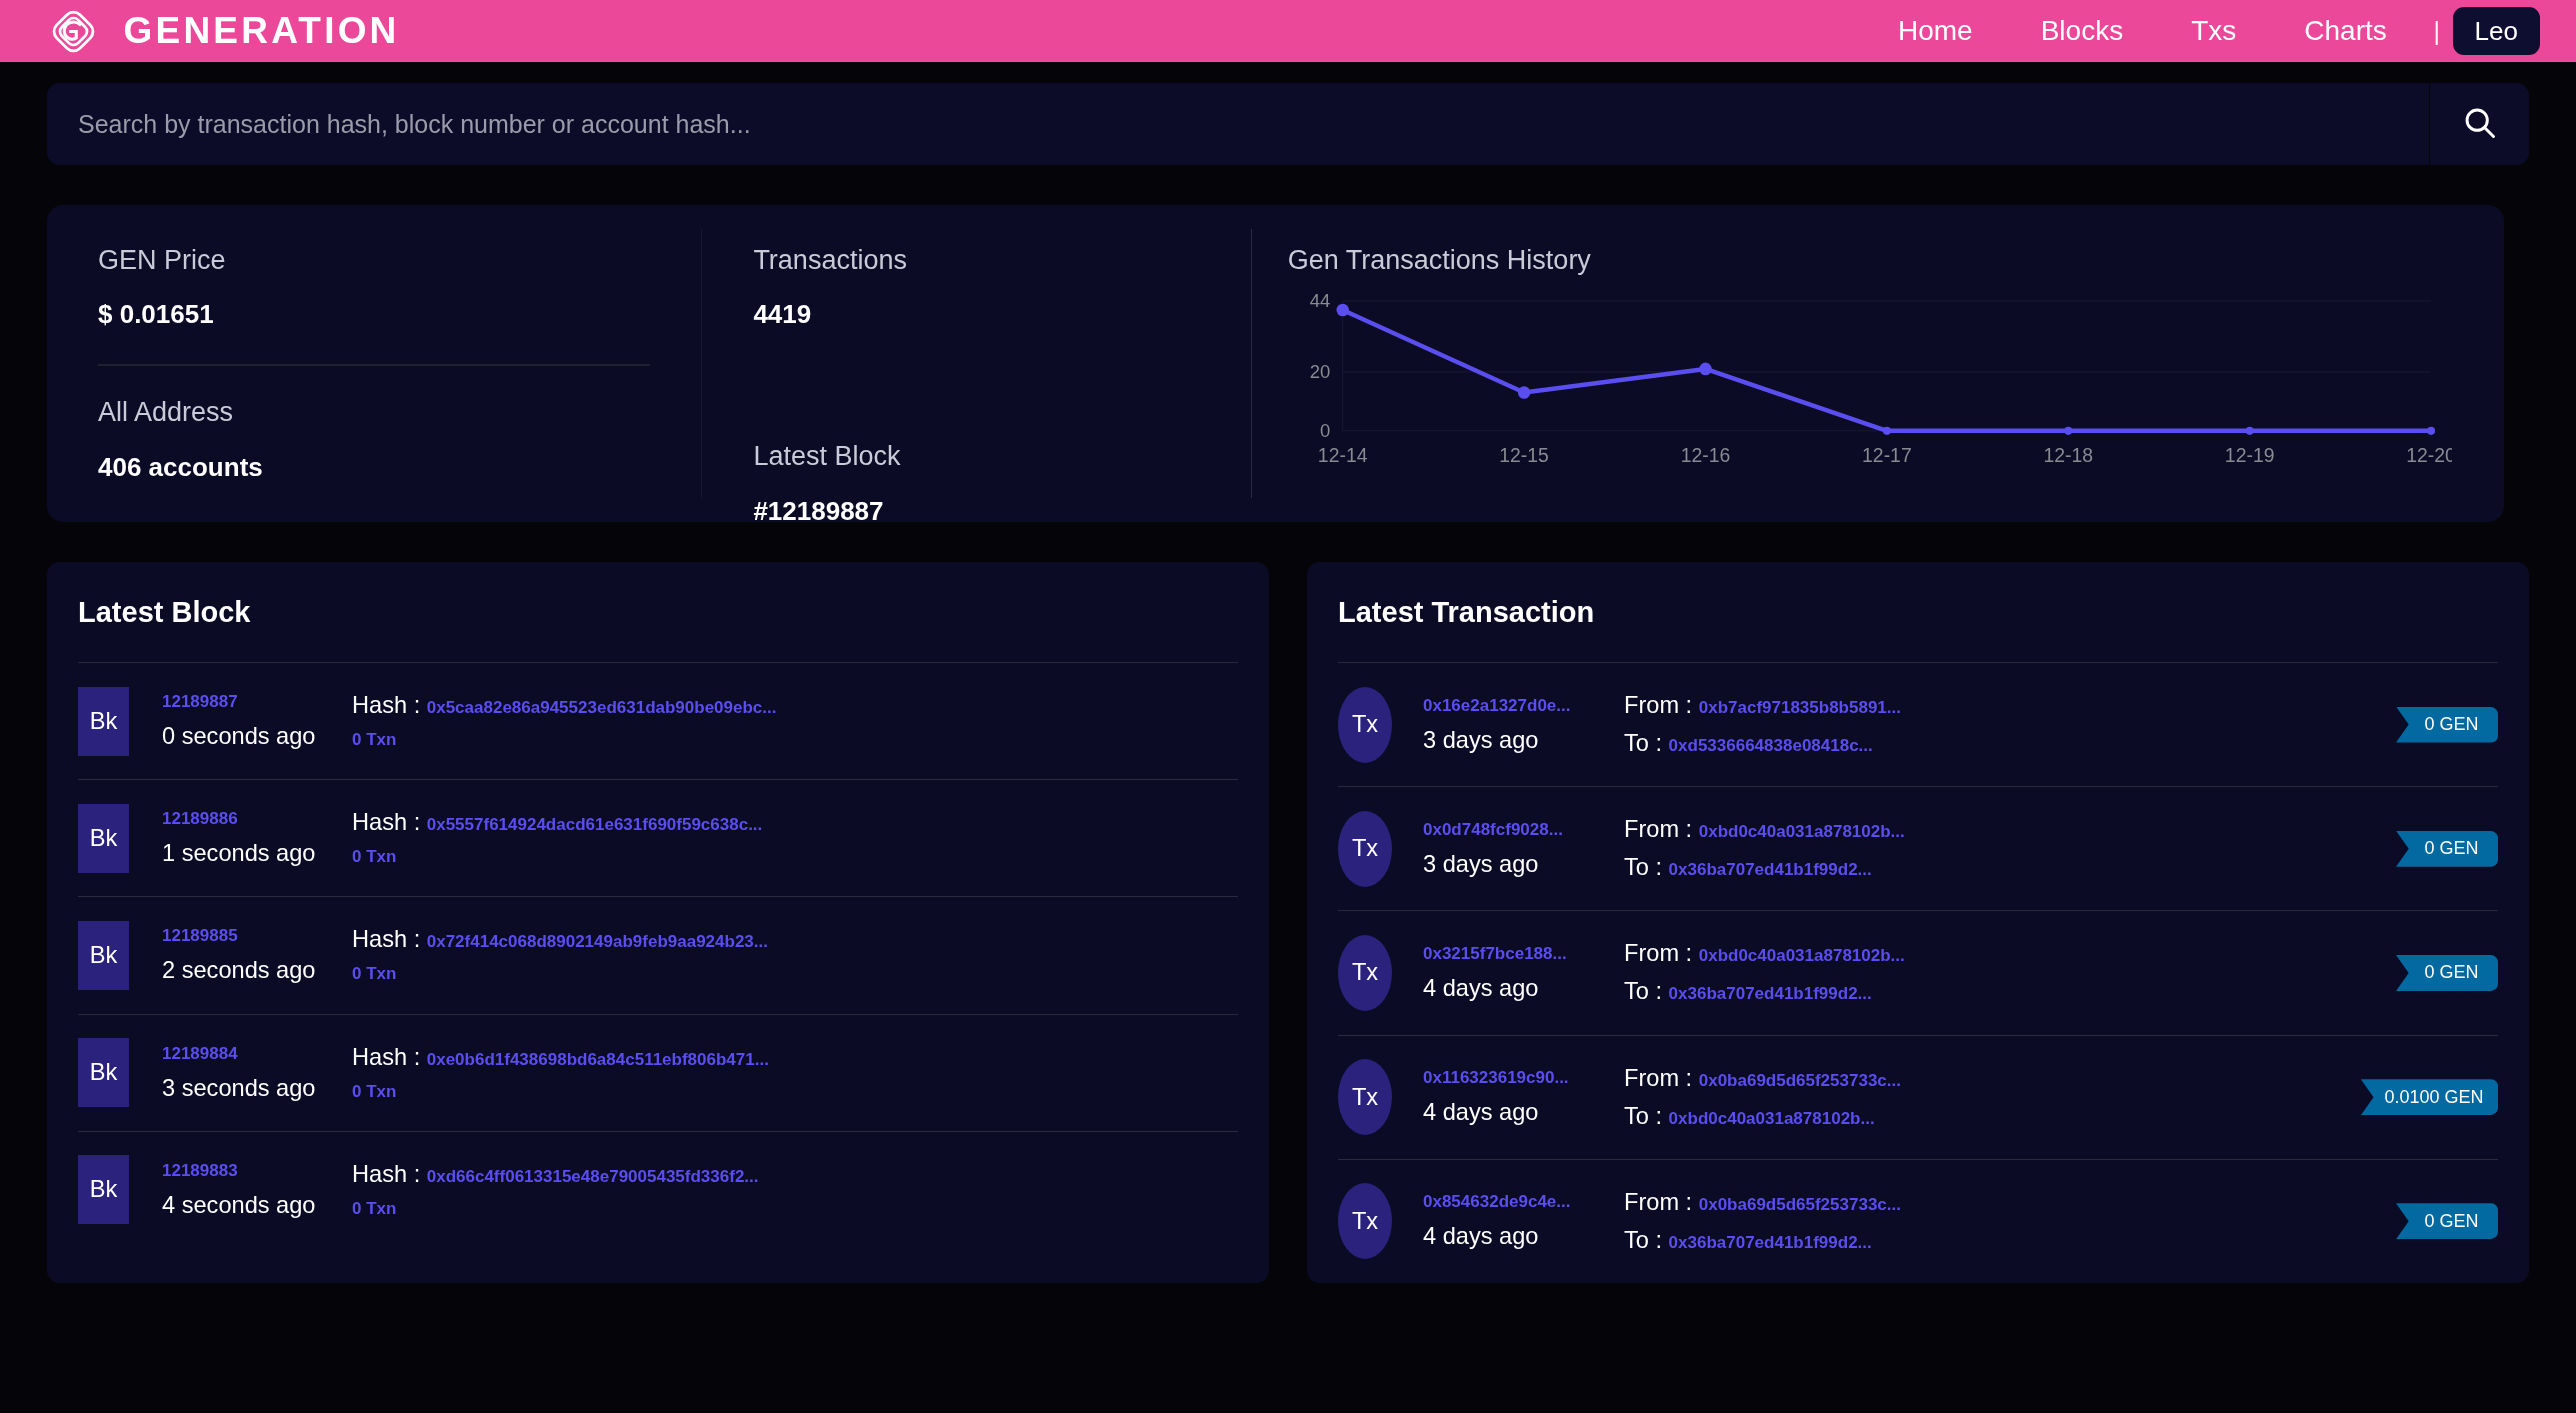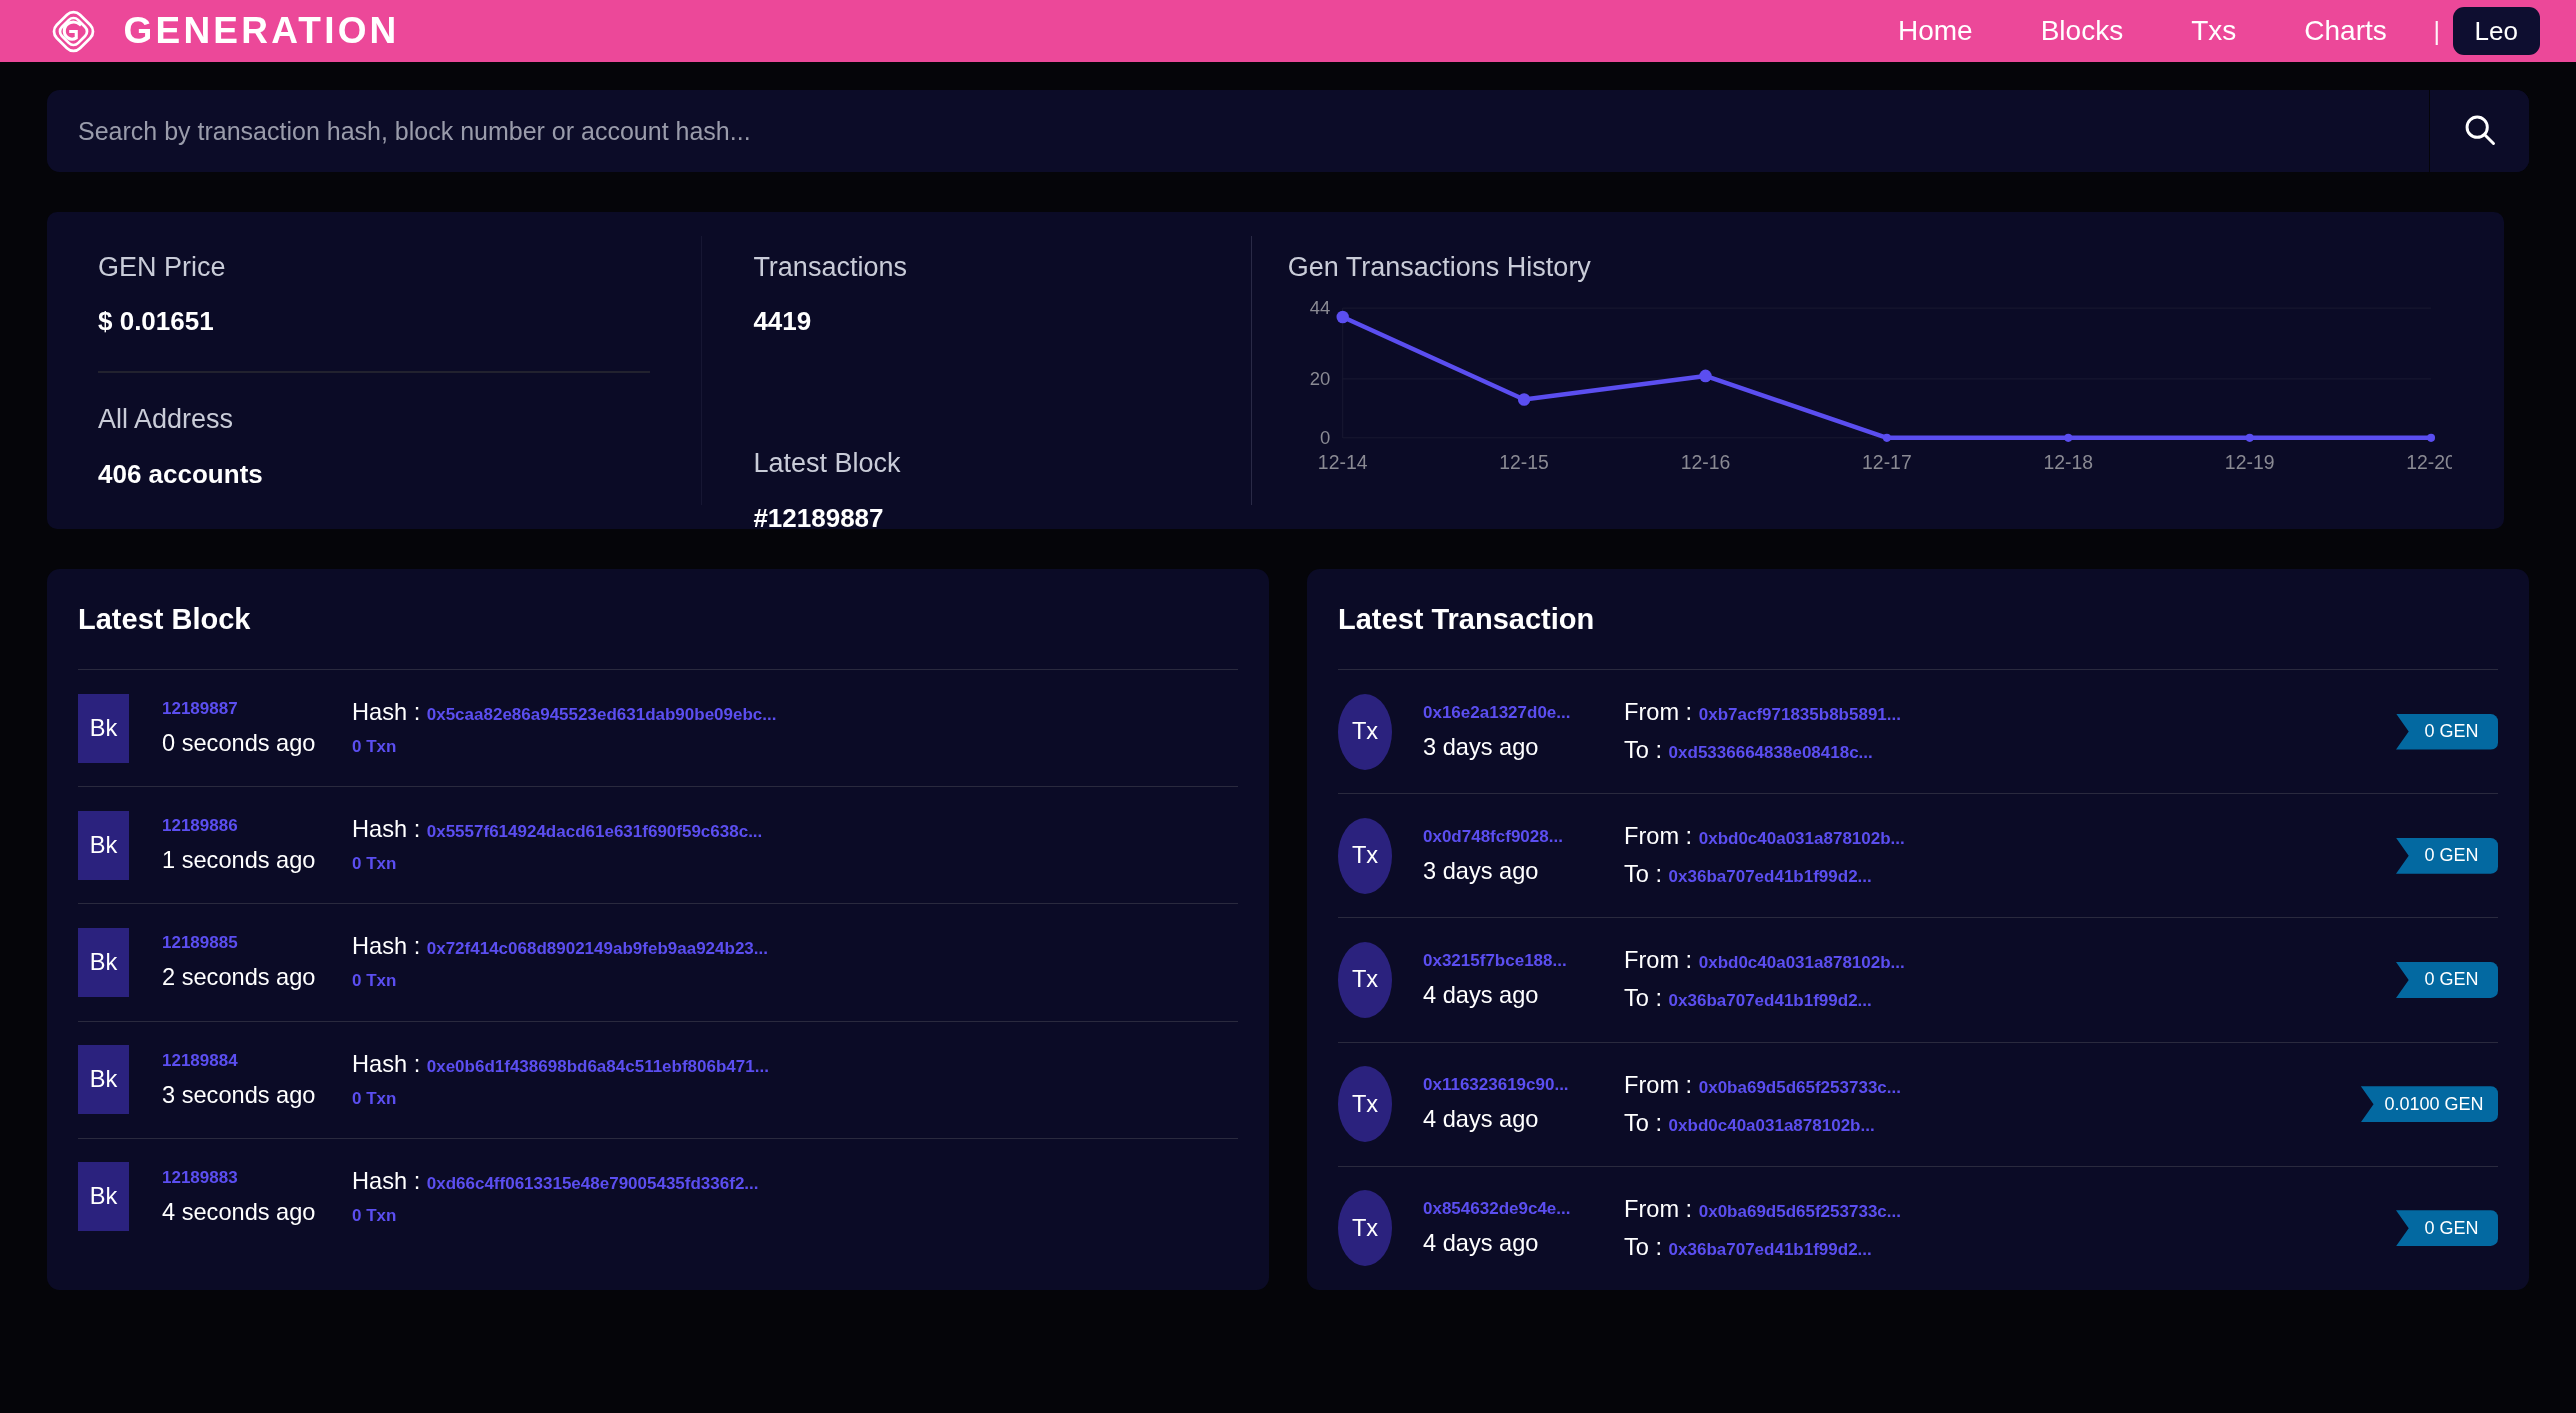--- a/index.html
+++ b/index.html
@@ -47,21 +47,21 @@
     background: #0e0e30;
     color: #ffffff;
     font-size: 26px;
     padding: 8.2px 22px;
     border-radius: 11px;
     cursor: pointer;
   }
 
   
   .search-wrap {
-    margin: 28px 47px 0 47px;
+    margin: 21px 47px 0 47px;
     height: 82px;
     background: #0c0c28;
     border-radius: 12.7px;
     display: flex;
     align-items: stretch;
     overflow: hidden;
   }
   .search-input {
     flex: 1 1 auto;
     background: transparent;
@@ -80,21 +80,21 @@
     align-items: center;
     justify-content: center;
     cursor: pointer;
     background: #0c0c28;
   }
 
   
   .stats-card {
     margin: 40px 72px 0 47px;
     background: #0b0b26;
-    border-radius: 10px;
+    border-radius: 16px;
     display: flex;
     height: 317px;
     padding: 23.6px 0;
   }
   .stat-col {
     padding: 16.3px 51px 9px 51px;
     display: flex;
     flex-direction: column;
     justify-content: flex-start;
   }

